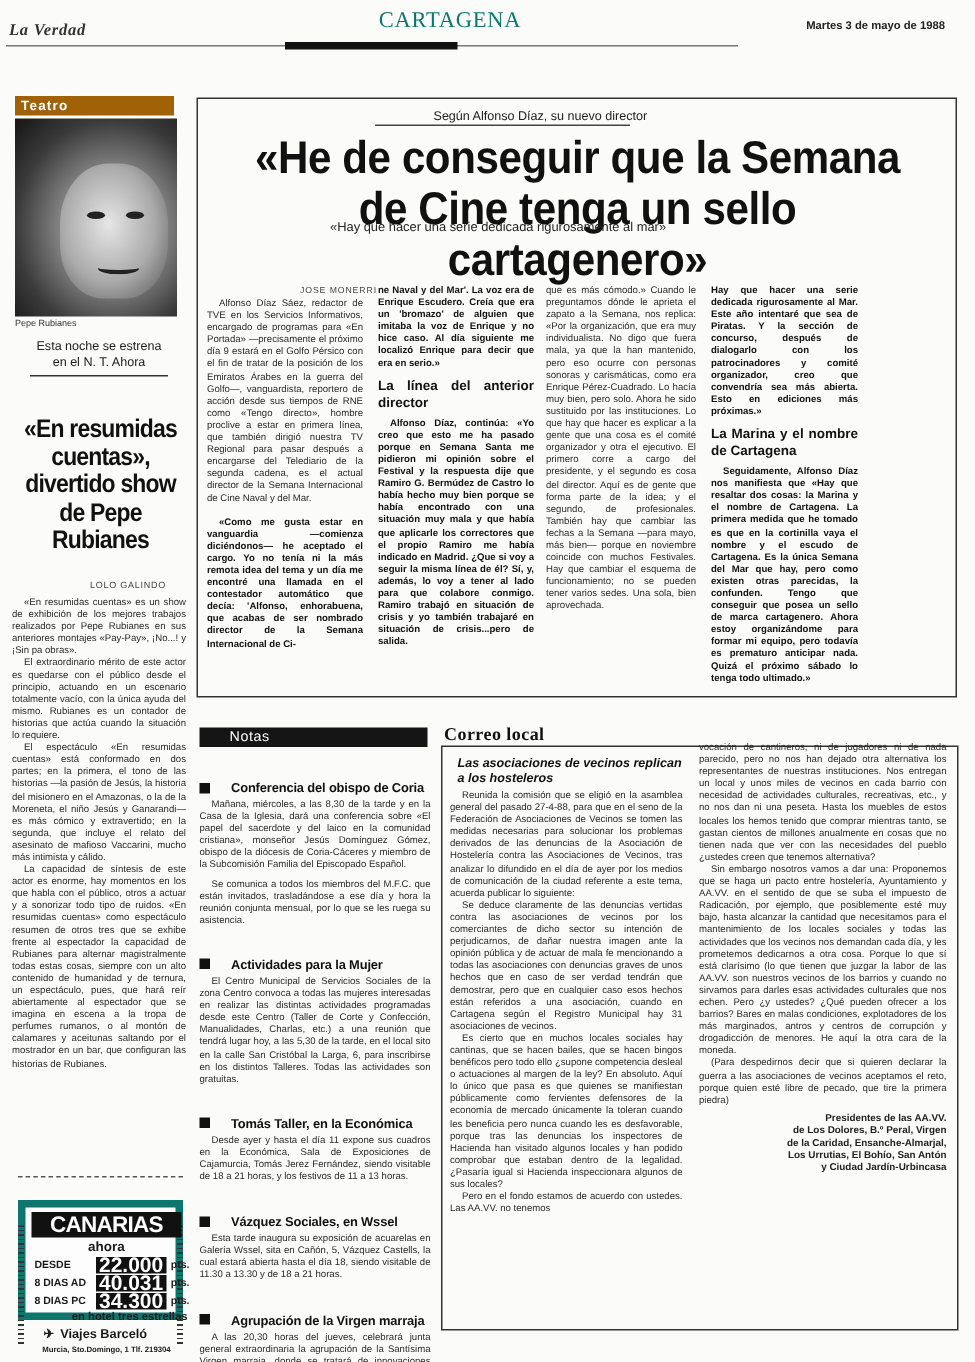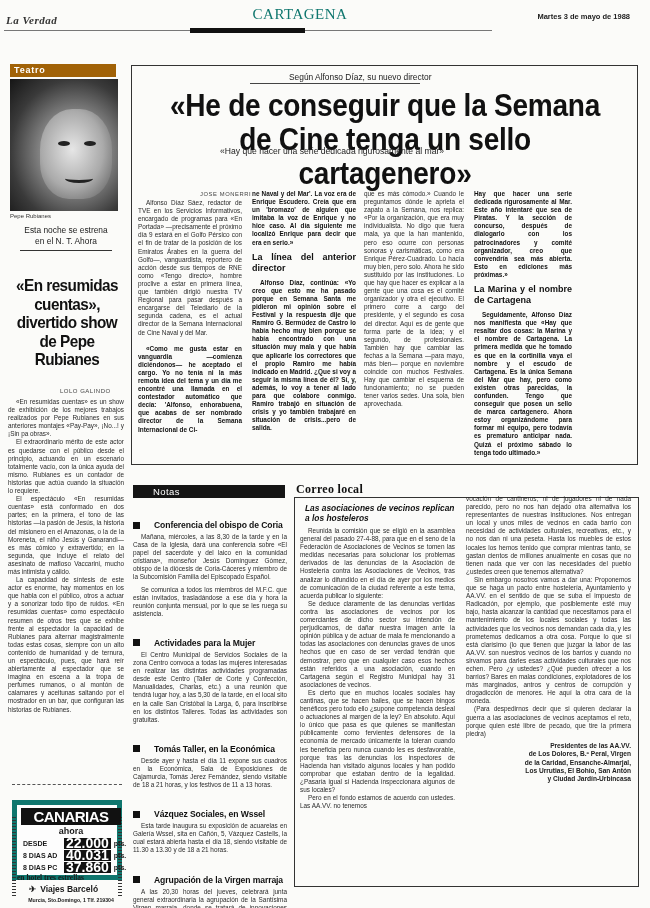--- a/index.html
+++ b/index.html
@@ -33,21 +33,21 @@
   .teatro-body { left: 8px; top: 398px; width: 116px; }
   .teatro-end-rule { left: 12px; top: 784px; width: 110px; height: 0; border-top: 1px dashed #555; }
 
   
   .ad { left: 12px; top: 800px; width: 110px; height: 80px; border: 5px solid #0f766e; background: #fdfdfd; }
   .ad .ad-title { position: absolute; left: 4px; top: 3px; width: 100px; height: 17px; background: #111; color: #fff; font-weight: bold; font-size: 15px; text-align: center; line-height: 17px; letter-spacing: -0.5px; }
   .ad .ad-sub { position: absolute; left: 0; top: 21px; width: 108px; text-align: center; font-weight: bold; font-size: 9px; }
   .ad .ad-row { position: absolute; left: 6px; font-size: 7px; font-weight: bold; display: flex; align-items: center; gap: 3px; }
   .ad .ad-row .lbl { width: 38px; }
   .ad .ad-row .price { background: #111; color: #fff; font-size: 14px; padding: 0 2px; line-height: 11px; }
-  .ad .ad-hotel { position: absolute; left: 0; top: 68px; width: 108px; text-align: left; font-weight: bold; font-size: 7.5px; font-family: Liberation Serif, serif; }
+  .ad .ad-hotel { position: absolute; left: 0; top: 68px; width: 108px; text-align: right; font-weight: bold; font-size: 7.5px; }
   .ad .ad-brand { position: absolute; left: 12px; top: 79px; font-weight: bold; font-size: 8.5px; display: flex; align-items: center; gap: 4px; }
   .ad .ad-addr { position: absolute; left: 2px; top: 92px; width: 104px; font-size: 5.2px; font-weight: bold; text-align: center; }
   .ad .stripes { position: absolute; right: -5px; top: 12px; width: 4px; height: 80px; background: repeating-linear-gradient(#333 0 1px, transparent 1px 3px); }
   .ad .stripes.l { left: -5px; right: auto; }
 
   
   .main-box { left: 131px; top: 65px; width: 507px; height: 400px; border: 1px solid #333; }
   .kicker { left: 260px; top: 72px; font-size: 8.4px; color: #222; margin-left: 29px; }
   .kicker-rule { left: 250px; top: 83px; width: 170px; height: 1px; background: #444; }
   .main-headline { left: 140px; top: 88px; width: 490px; text-align: center; font-family: "Liberation Sans", sans-serif; font-weight: bold; font-size: 30.5px; line-height: 34px; color: #111; letter-spacing: -0.3px; transform: scaleX(0.92); transform-origin: center top; }
@@ -115,21 +115,21 @@
     <span class="price">22.000</span>
     <span>pts.</span>
   </div>
   <div class="ad-row" style="top:45px">
     <span class="lbl">8 DIAS AD</span>
     <span class="price">40.031</span>
     <span>pts.</span>
   </div>
   <div class="ad-row" style="top:57px">
     <span class="lbl">8 DIAS PC</span>
-    <span class="price">37.860</span>
+    <span class="price">34.300</span>
     <span>pts.</span>
   </div>
   <div class="ad-hotel">en hotel tres estrellas</div>
   <div class="ad-brand">
     <span>✈</span>
     <span>Viajes Barceló</span>
   </div>
   <div class="ad-addr">Murcia, Sto.Domingo, 1 Tlf. 219304</div>
 </div>
 

